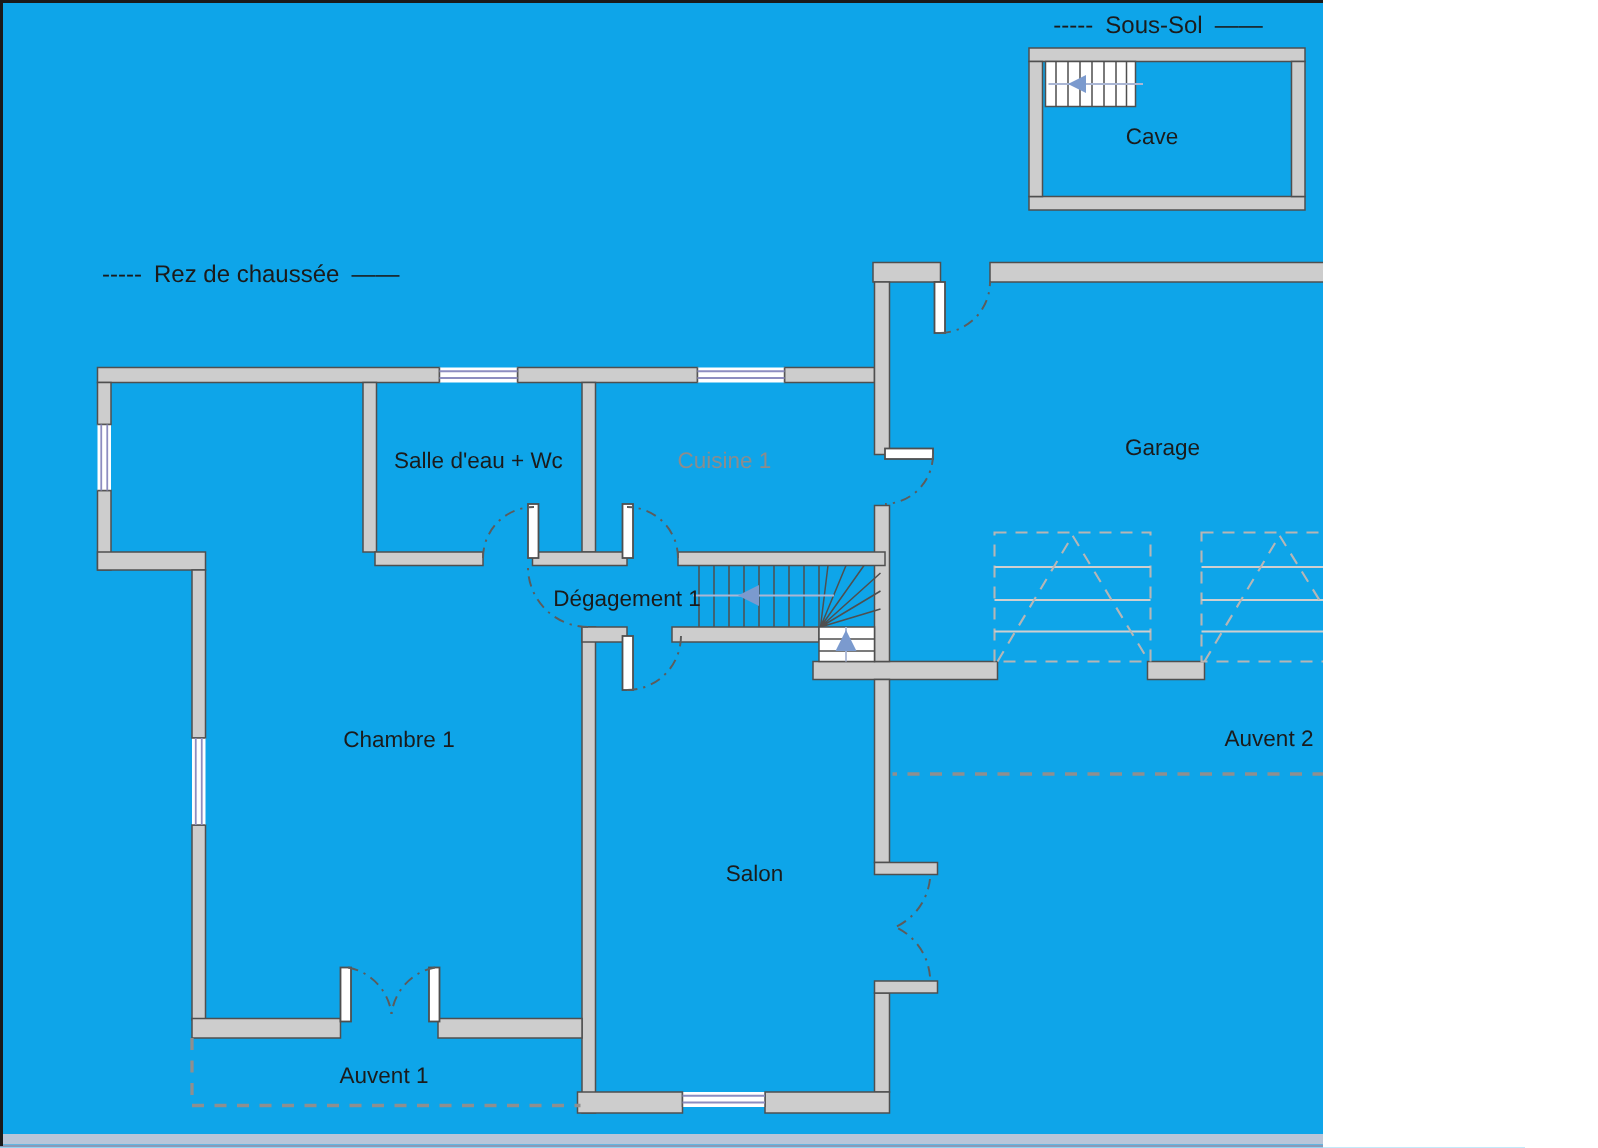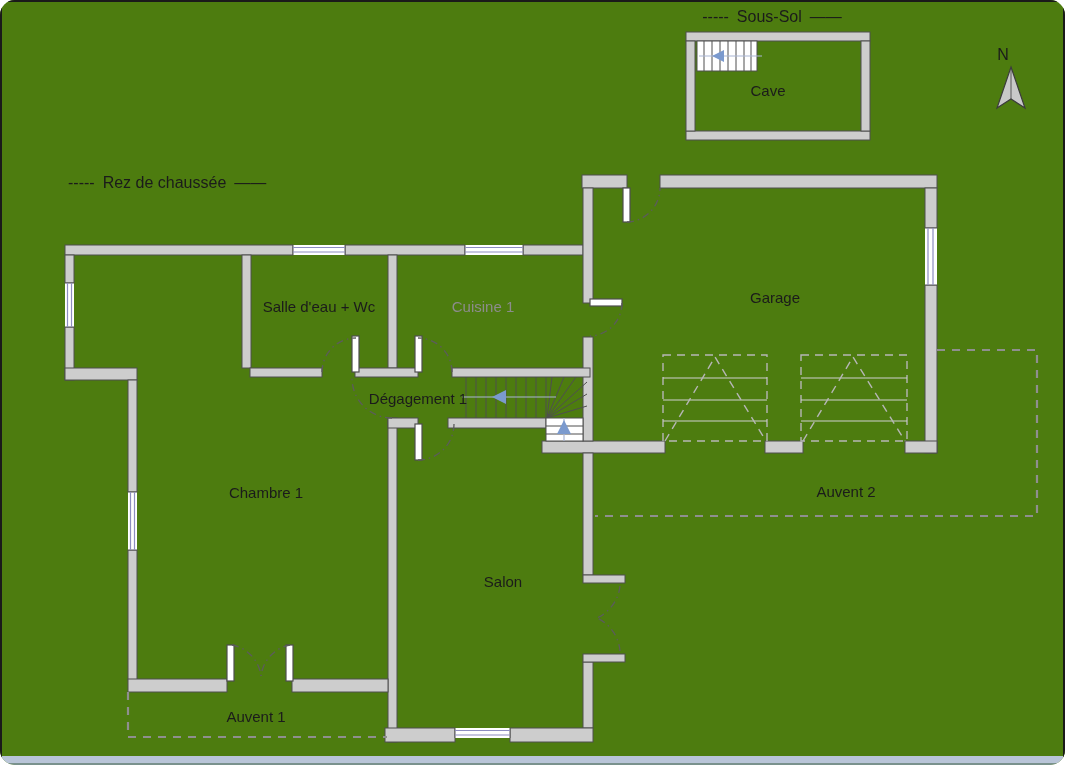--- a/index.html
+++ b/index.html
@@ -1,17 +1,17 @@
 <!DOCTYPE html>
 <html><head>
 <meta charset="utf-8">
 <style>
   html,body{margin:0;padding:0;background:#ffffff;}
-  .page{position:relative;width:1065px;height:765px;background:#4d7c0f;overflow:hidden;
-        font-family:"Liberation Sans",sans-serif;border-radius:15px;}
+  .page{position:relative;width:882px;height:765px;background:#0ea5e9;overflow:hidden;
+        font-family:"Liberation Sans",sans-serif;}
   svg{position:absolute;inset:0;display:block;}
   .wall{fill:#cdcdcd;stroke:#4f4f4f;stroke-width:1;}
   .leaf{fill:#ffffff;stroke:#4f4f4f;stroke-width:1.2;}
   .arc{fill:none;stroke:#5c5c5c;stroke-width:1.3;stroke-dasharray:7 4 1.5 4;}
   .tread{stroke:#4f4f4f;stroke-width:1;fill:none;}
   .stairbox{fill:#ffffff;stroke:#4f4f4f;stroke-width:1;}
   .lightline{stroke:#aab6d4;stroke-width:1.2;}
   .dash-gray{stroke:#8f8f8f;stroke-width:2.2;fill:none;stroke-dasharray:8 7;}
   .gdoor{stroke:#b6b6b6;stroke-width:1.4;fill:none;stroke-dasharray:8 6;}
   .gline{stroke:#cfcfcf;stroke-width:1.2;}

